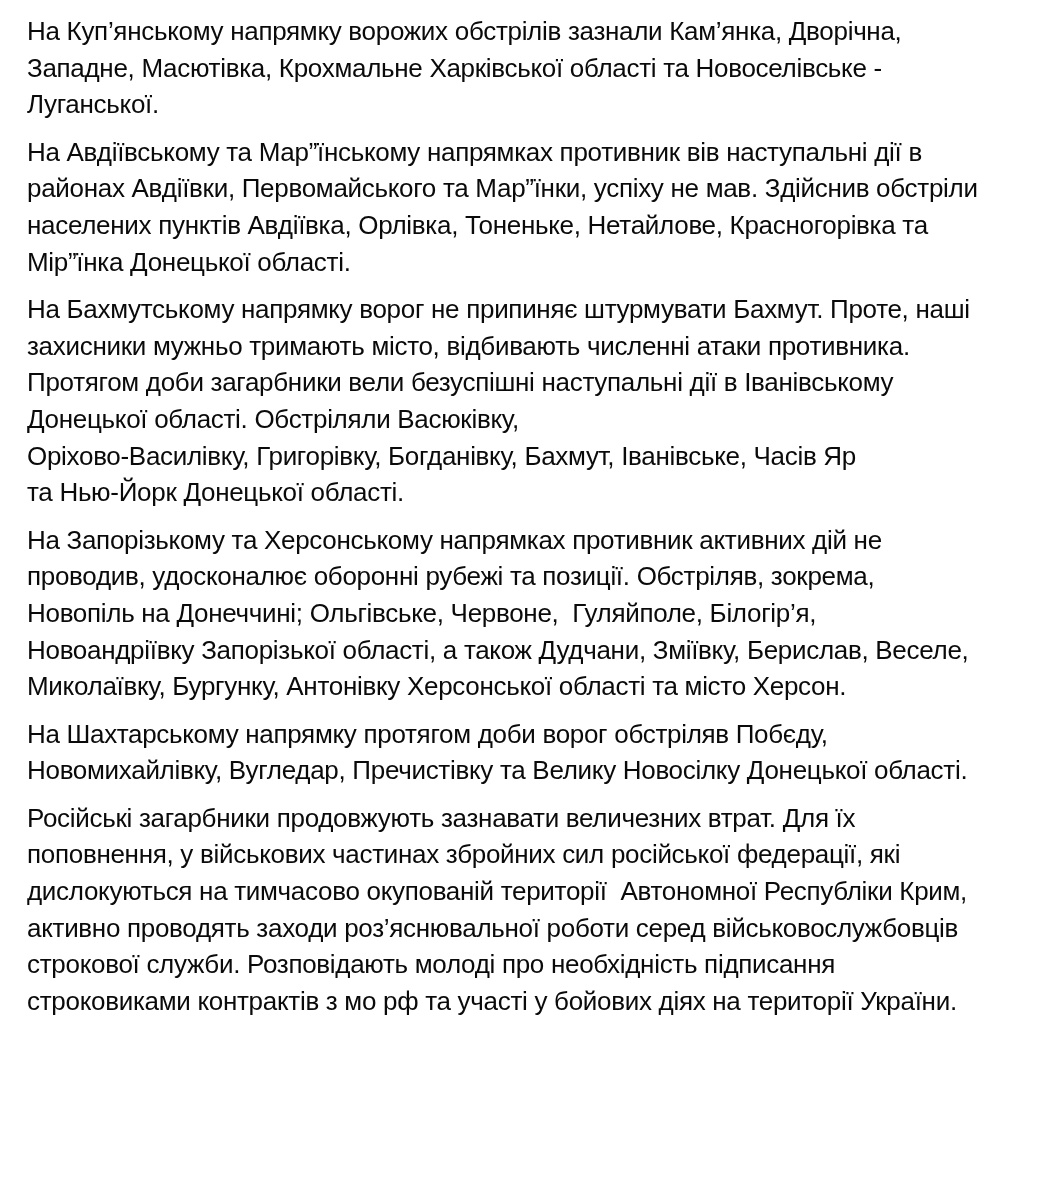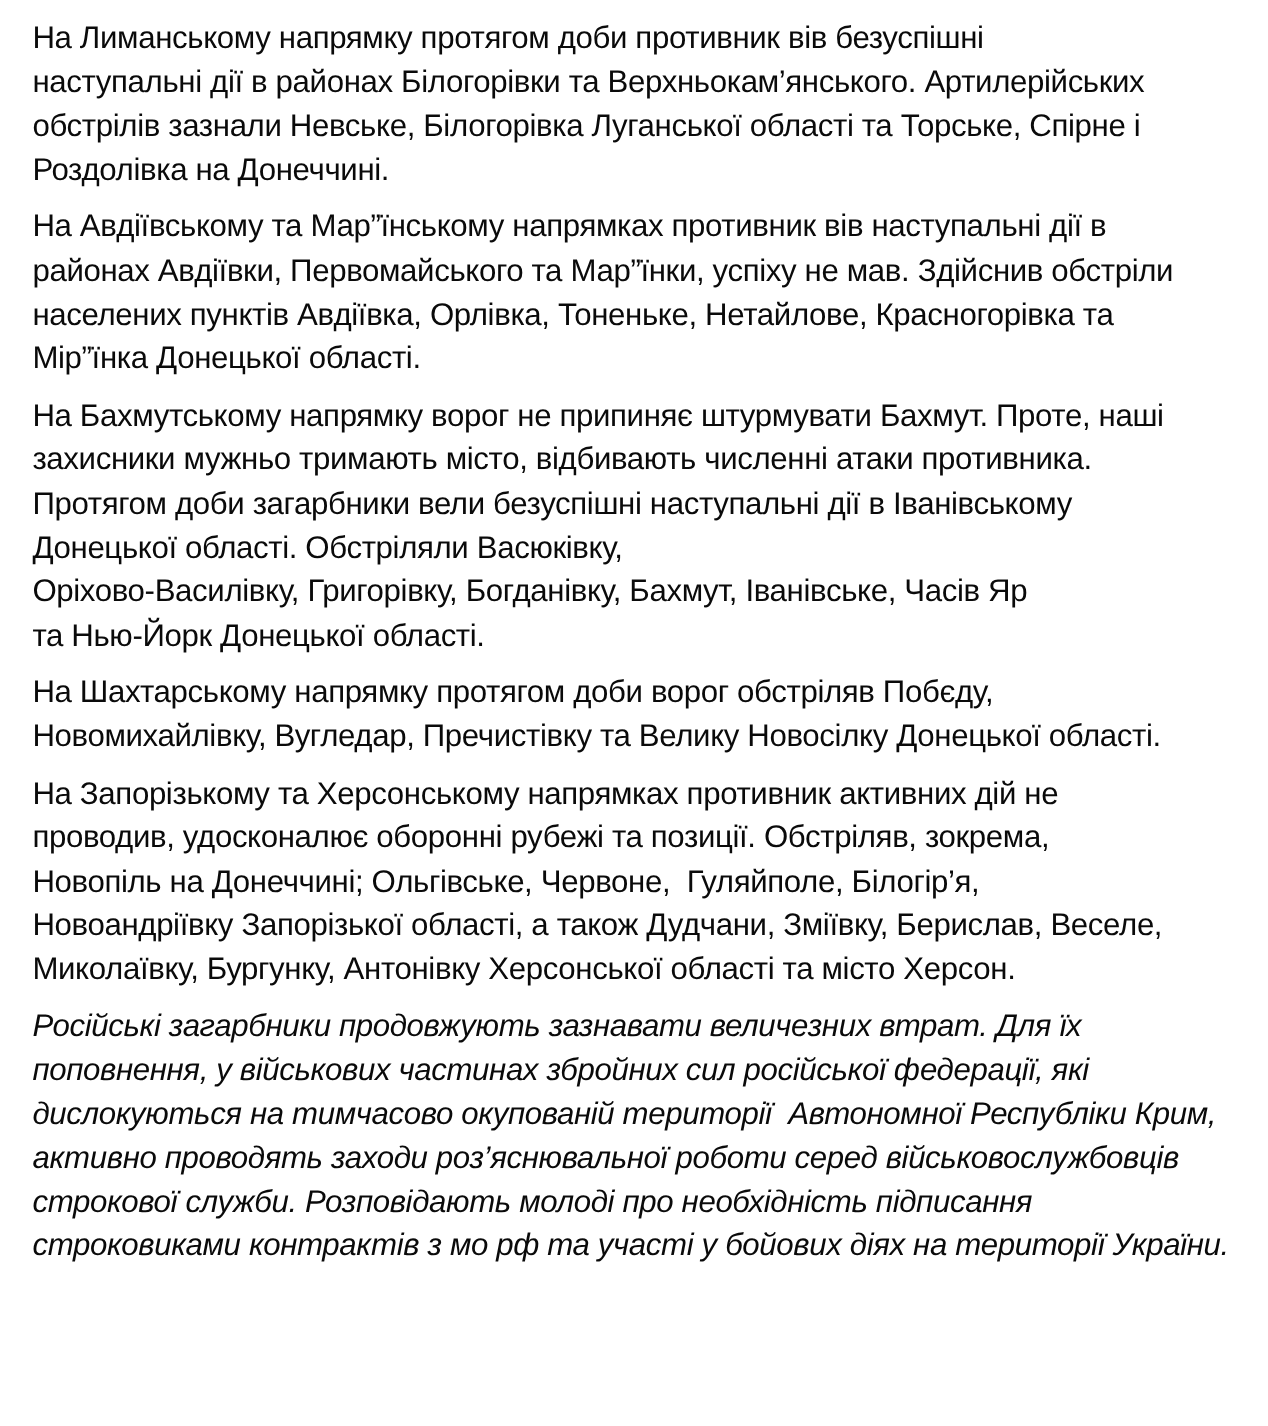--- a/index.html
+++ b/index.html
@@ -18,47 +18,45 @@
     letter-spacing: -0.3px;
     color: #0a0a0a;
     overflow: hidden;
   }
   .para {
     margin: 0 0 11px 0;
     white-space: pre;
   }
   .para:last-child {
     margin-bottom: 0;
-    font-style: italic;
   }
 </style>
 </head>
 <body style="background: rgb(255, 255, 255);">
 
 <main class="doc" style="color: rgb(10, 10, 10);">
-  <p class="para">На Лиманському напрямку протягом доби противник вів безуспішні
-наступальні дії в районах Білогорівки та Верхньокам’янського. Артилерійських
-обстрілів зазнали Невське, Білогорівка Луганської області та Торське, Спірне і
-Роздолівка на Донеччині.</p>
+  <p class="para">На Куп’янському напрямку ворожих обстрілів зазнали Кам’янка, Дворічна,
+Западне, Масютівка, Крохмальне Харківської області та Новоселівське -
+Луганської.</p>
   <p class="para">На Авдіївському та Мар”їнському напрямках противник вів наступальні дії в
 районах Авдіївки, Первомайського та Мар”їнки, успіху не мав. Здійснив обстріли
 населених пунктів Авдіївка, Орлівка, Тоненьке, Нетайлове, Красногорівка та
 Мір”їнка Донецької області.</p>
   <p class="para">На Бахмутському напрямку ворог не припиняє штурмувати Бахмут. Проте, наші
 захисники мужньо тримають місто, відбивають численні атаки противника.
 Протягом доби загарбники вели безуспішні наступальні дії в Іванівському
 Донецької області. Обстріляли Васюківку,
 Оріхово-Василівку, Григорівку, Богданівку, Бахмут, Іванівське, Часів Яр
 та Нью-Йорк Донецької області.</p>
-  <p class="para">На Шахтарському напрямку протягом доби ворог обстріляв Побєду,
-Новомихайлівку, Вугледар, Пречистівку та Велику Новосілку Донецької області.</p>
   <p class="para">На Запорізькому та Херсонському напрямках противник активних дій не
 проводив, удосконалює оборонні рубежі та позиції. Обстріляв, зокрема,
 Новопіль на Донеччині; Ольгівське, Червоне,  Гуляйполе, Білогір’я,
 Новоандріївку Запорізької області, а також Дудчани, Зміївку, Берислав, Веселе,
 Миколаївку, Бургунку, Антонівку Херсонської області та місто Херсон.</p>
+  <p class="para">На Шахтарському напрямку протягом доби ворог обстріляв Побєду,
+Новомихайлівку, Вугледар, Пречистівку та Велику Новосілку Донецької області.</p>
   <p class="para">Російські загарбники продовжують зазнавати величезних втрат. Для їх
 поповнення, у військових частинах збройних сил російської федерації, які
 дислокуються на тимчасово окупованій території  Автономної Республіки Крим,
 активно проводять заходи роз’яснювальної роботи серед військовослужбовців
 строкової служби. Розповідають молоді про необхідність підписання
 строковиками контрактів з мо рф та участі у бойових діях на території України.</p>
 </main>
 
 </body></html>

